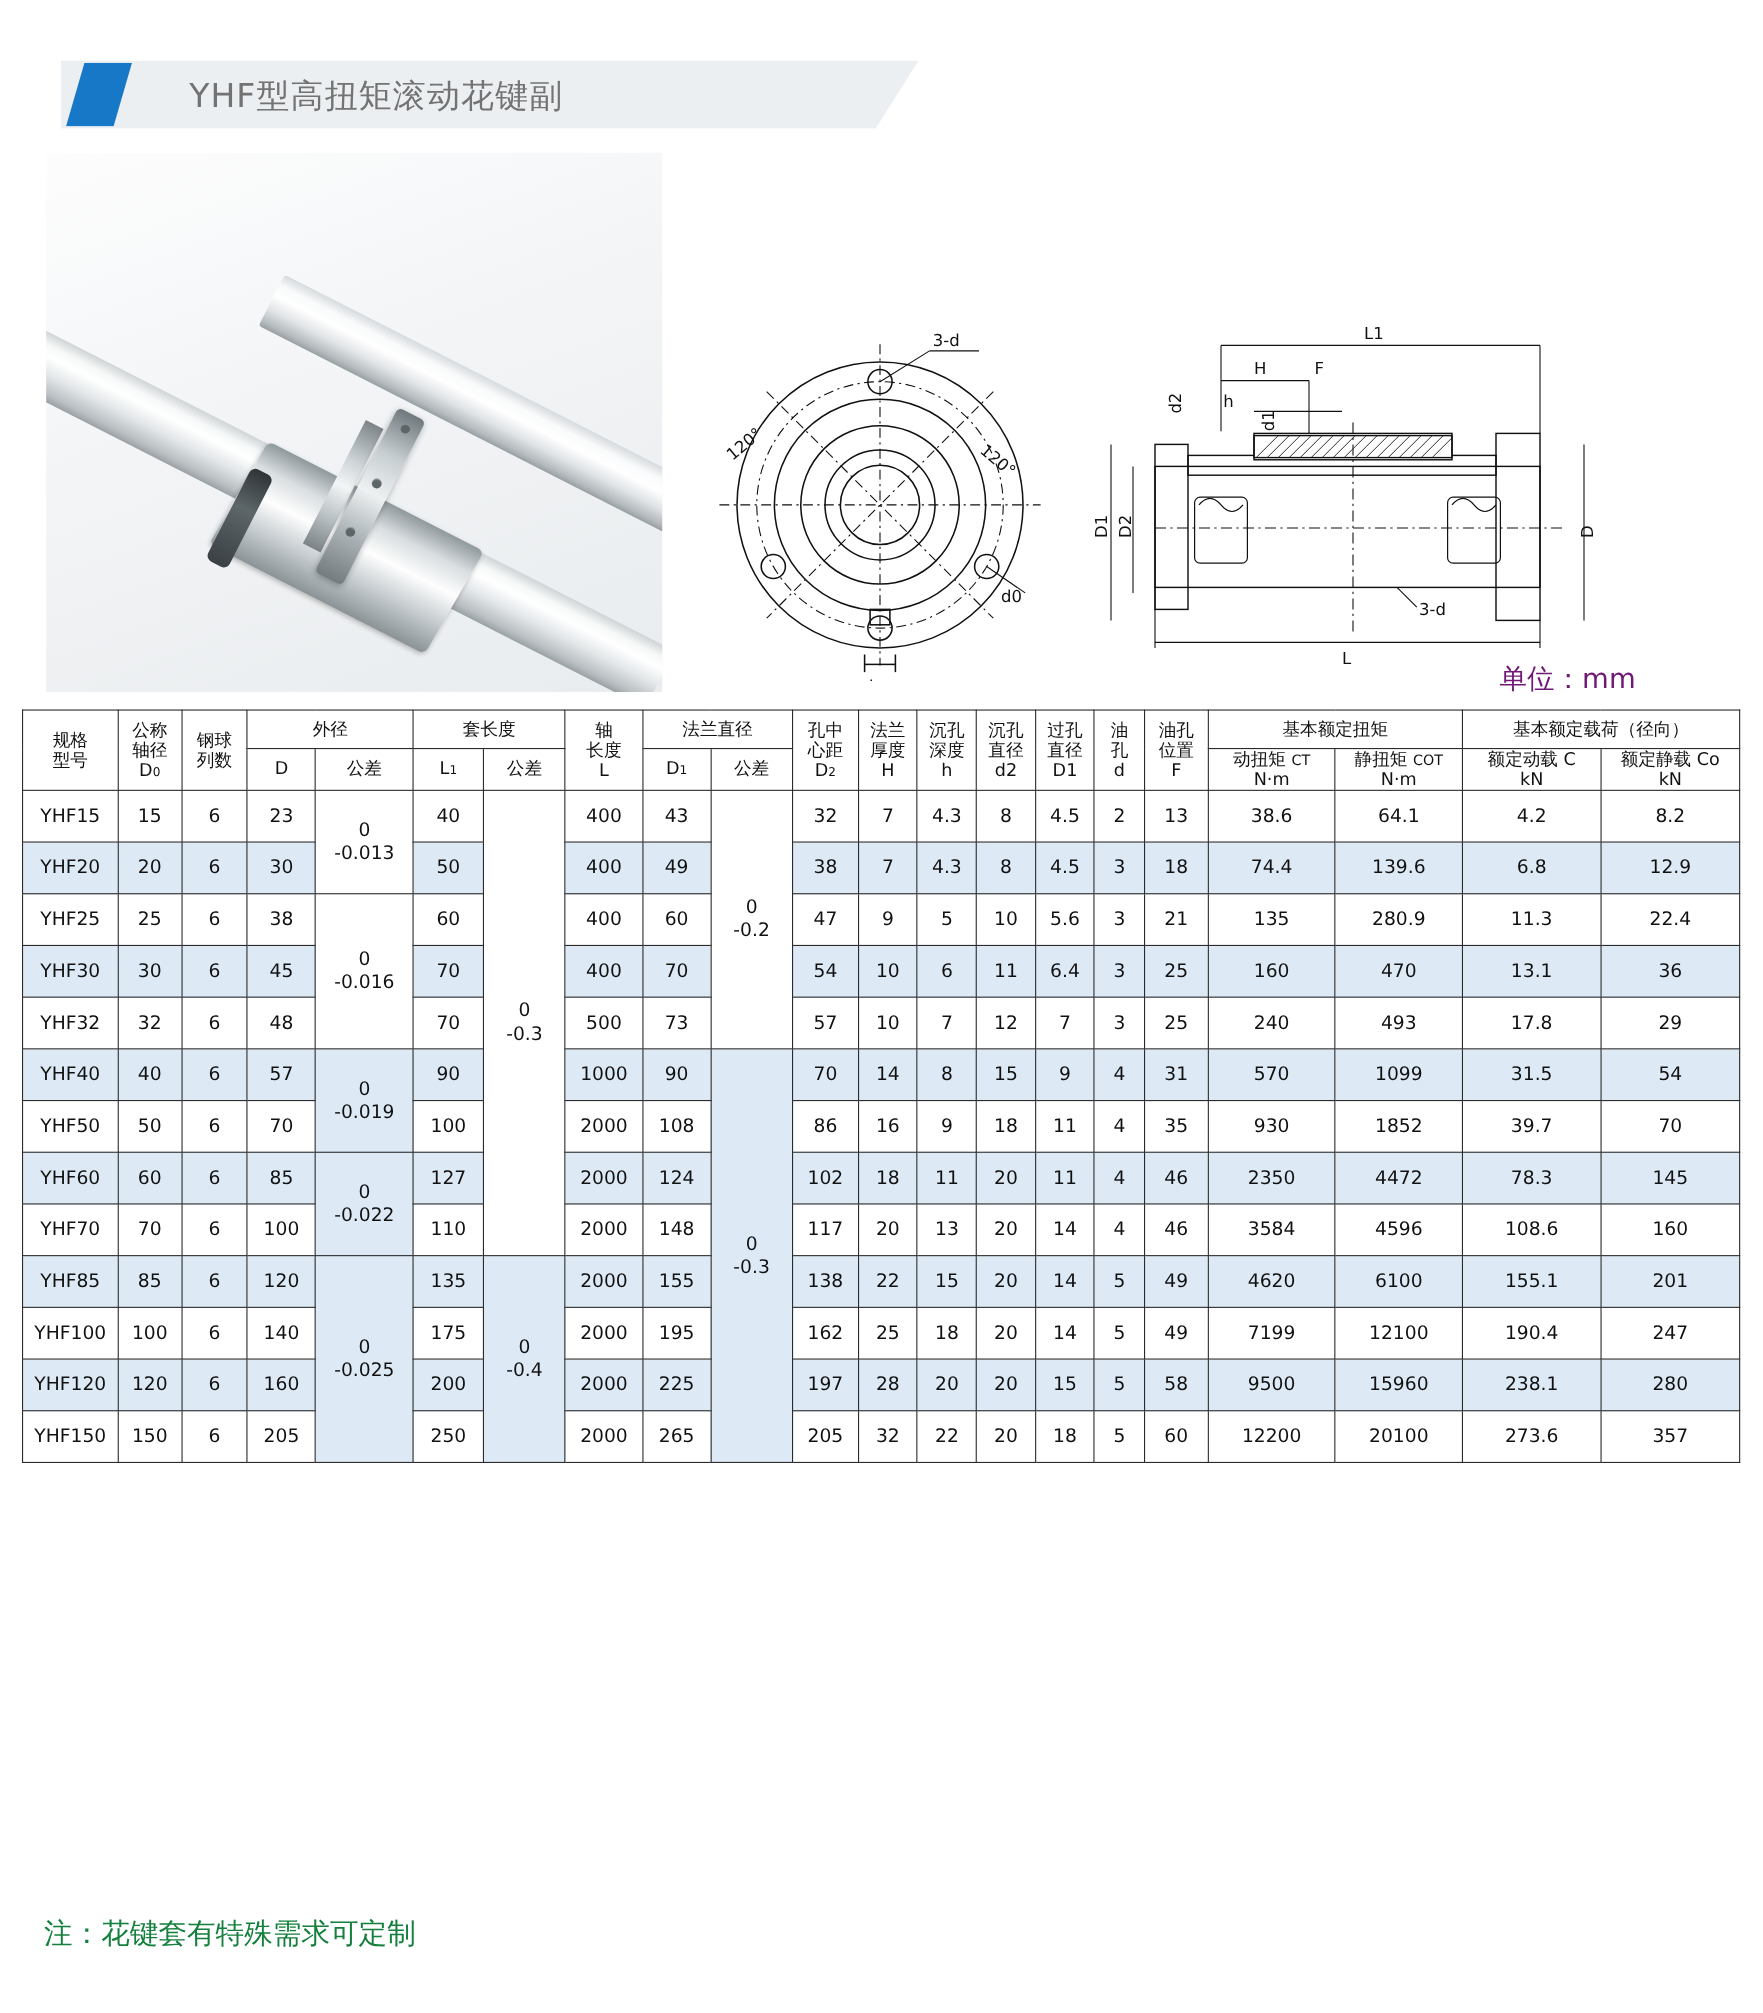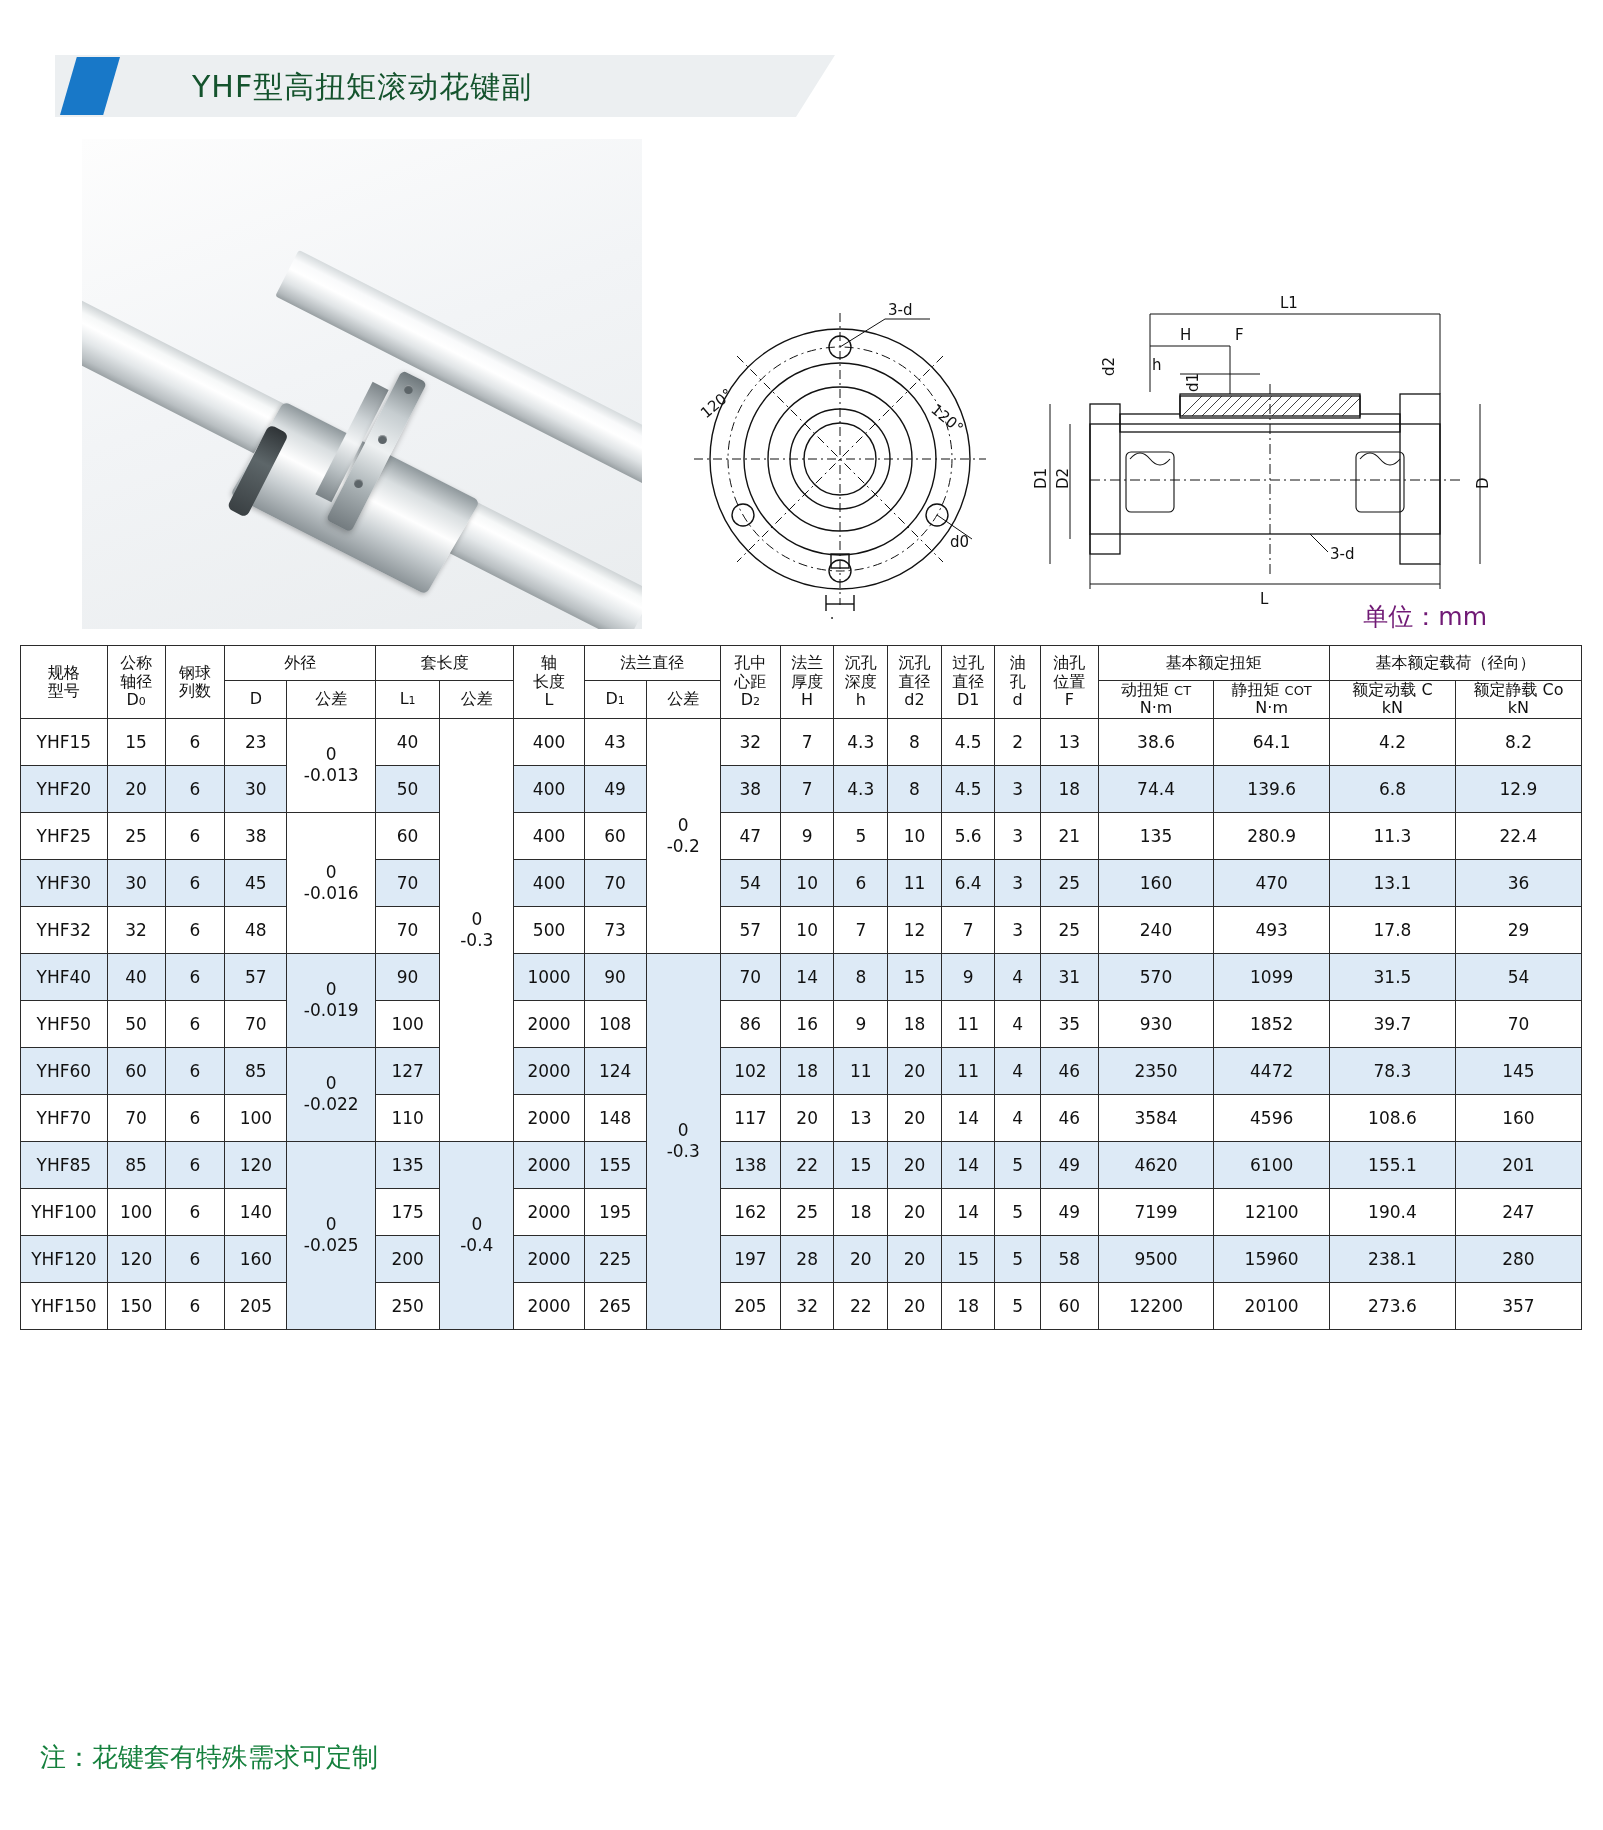--- a/index.html
+++ b/index.html
@@ -35,34 +35,33 @@
     position: absolute;
     left: 60px;
     top: 2px;
     width: 60px;
     height: 58px;
     background: #1878c8;
     clip-path: polygon(28% 0, 100% 0, 72% 100%, 0 100%);
   }
   .header-title {
     position: absolute;
-    left: 192px;
+    left: 172px;
     top: 12px;
     font-size: 30px;
-    color: #14532d;
+    color: #737373;
     letter-spacing: 1px;
     font-family: "DejaVu Sans", "Liberation Sans", sans-serif;
   }
 
   
   .figures {
     position: relative;
     height: 500px;
     margin-top: 12px;
-    margin-left: 40px;
   }
   .photo {
     position: absolute;
     left: 42px;
     top: 10px;
     width: 560px;
     height: 490px;
     background: linear-gradient(160deg,#fdfdfd 0%, #f2f4f6 45%, #e9ecee 100%);
     overflow: hidden;
   }

